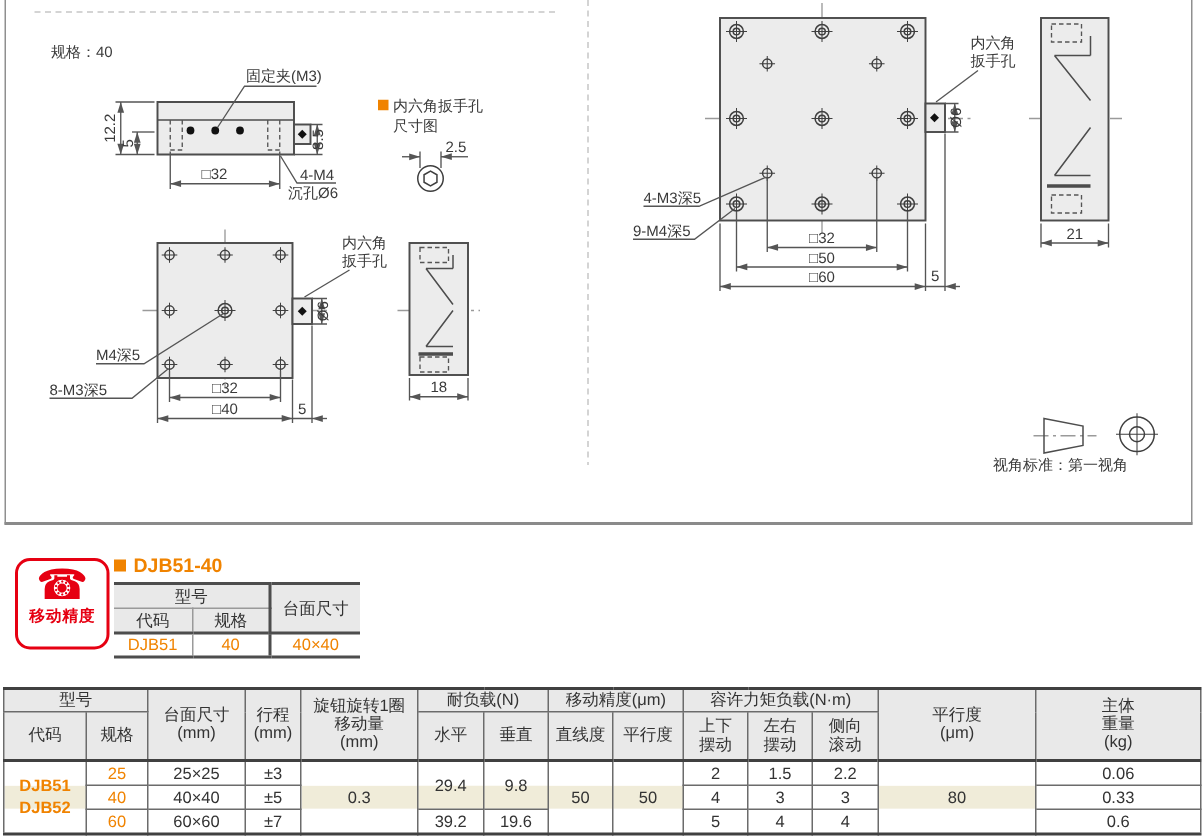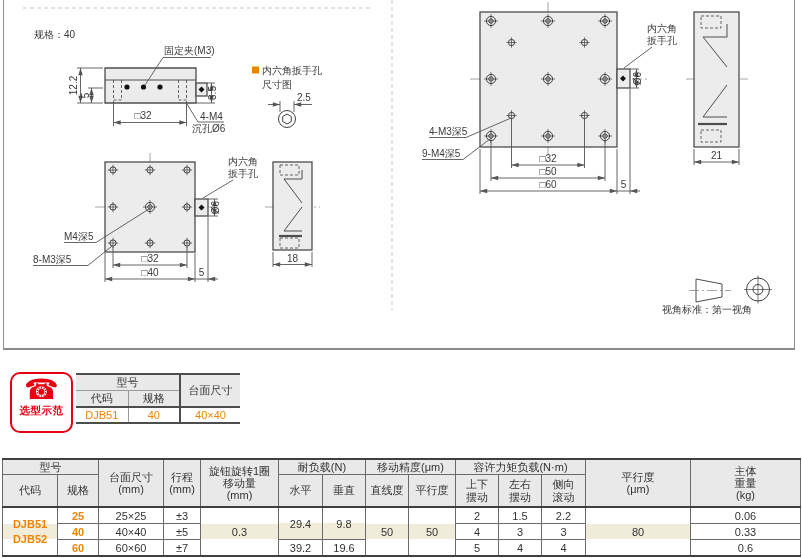--- a/index.html
+++ b/index.html
@@ -42,21 +42,21 @@
   table.main{position:absolute;left:2px;top:458px;width:798px;border-collapse:collapse;
       table-layout:fixed;font-size:11px;border:1px solid #6b6b6b;
       border-top:2px solid #404040;border-bottom:2px solid #404040;}
   table.main th,table.main td{border:1px solid #6b6b6b;padding:0;text-align:center;vertical-align:middle;}
   table.main thead th{background:#e9e9e9;font-weight:normal;white-space:pre-line;line-height:1.12;}
   .h1 th{height:14px;}
   .h2 th{height:31px;}
   .hb{border-bottom:2px solid #404040 !important;}
   table.main tbody td{height:15px;background:#fff;}
   tr.hl td{background:#f0ecd9;}
-  .ob{color:#f08300;font-weight:bold;}
+  .ob{color:#f08300;font-weight:normal;}
   .code-cell{color:#f08300;font-weight:bold;white-space:pre-line;line-height:1.35;}
   td.span3{background:linear-gradient(to bottom,#fff 0%,#fff 33.4%,#f0ecd9 33.4%,#f0ecd9 66.7%,#fff 66.7%) !important;}
   td.span2{background:linear-gradient(to bottom,#fff 0%,#fff 50%,#f0ecd9 50%,#f0ecd9 100%) !important;}
 </style>
 </head>
 <body>
 
 <div class="stage">
 
   <div class="draw-frame"></div>
@@ -246,24 +246,28 @@
       <line x1="744" y1="289.5" x2="772" y2="289.5" class="tick"></line>
       <line x1="758" y1="275.5" x2="758" y2="303.5" class="tick"></line>
       <circle cx="758" cy="289.5" r="11.5" class="hc"></circle>
       <circle cx="758" cy="289.5" r="5" class="hc"></circle>
       <text x="662" y="313" font-size="12">视角标准：第一视角</text>
     </g>
   </svg>
 
   <div class="badge">
     <div class="badge-phone">☎</div>
-    <div class="badge-label">选型示范</div>
+    <div class="badge-label">移动精度</div>
   </div>
 
   <div class="example">
+    <div class="ex-title">
+      <span class="sq"></span>
+      <span>DJB51-40</span>
+    </div>
     <table class="ex">
       <colgroup>
           <col style="width:52px">
           <col style="width:52px">
           <col style="width:60px">
         </colgroup>
       <tbody>
           <tr>
         <th colspan="2" class="et-model">型号</th>
         <th rowspan="2" class="et-size">台面尺寸</th>

